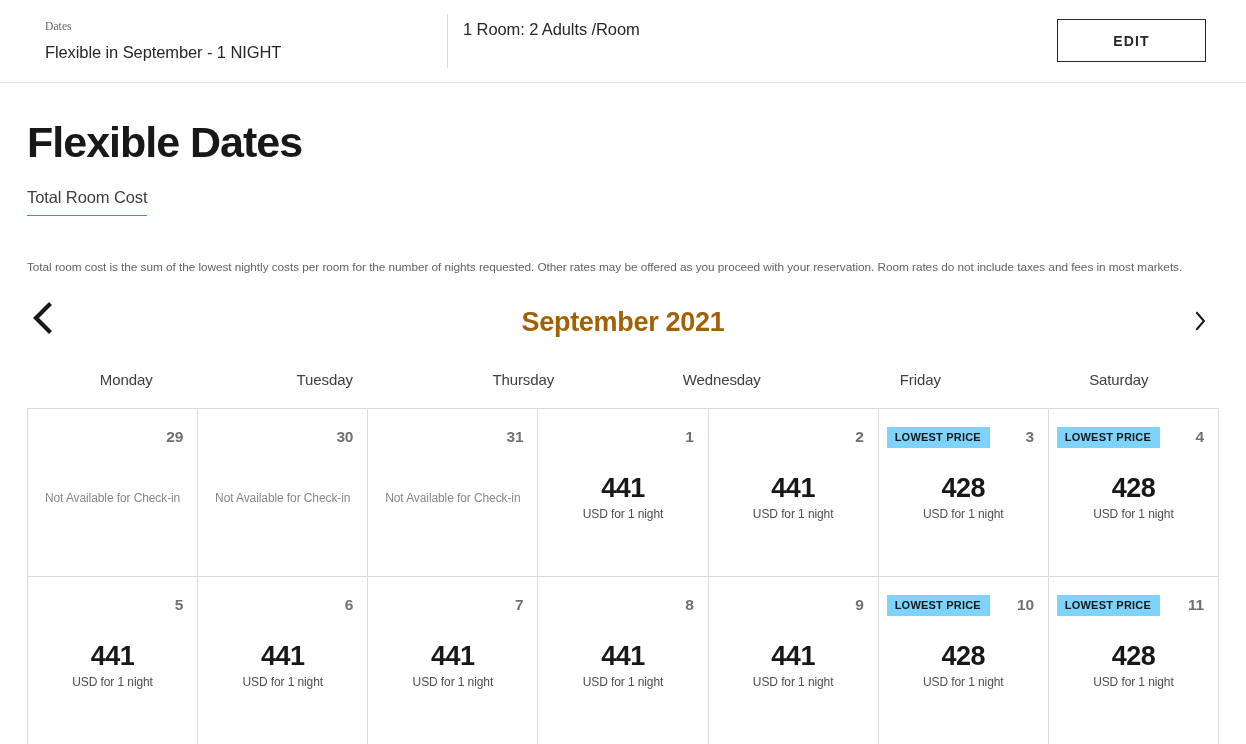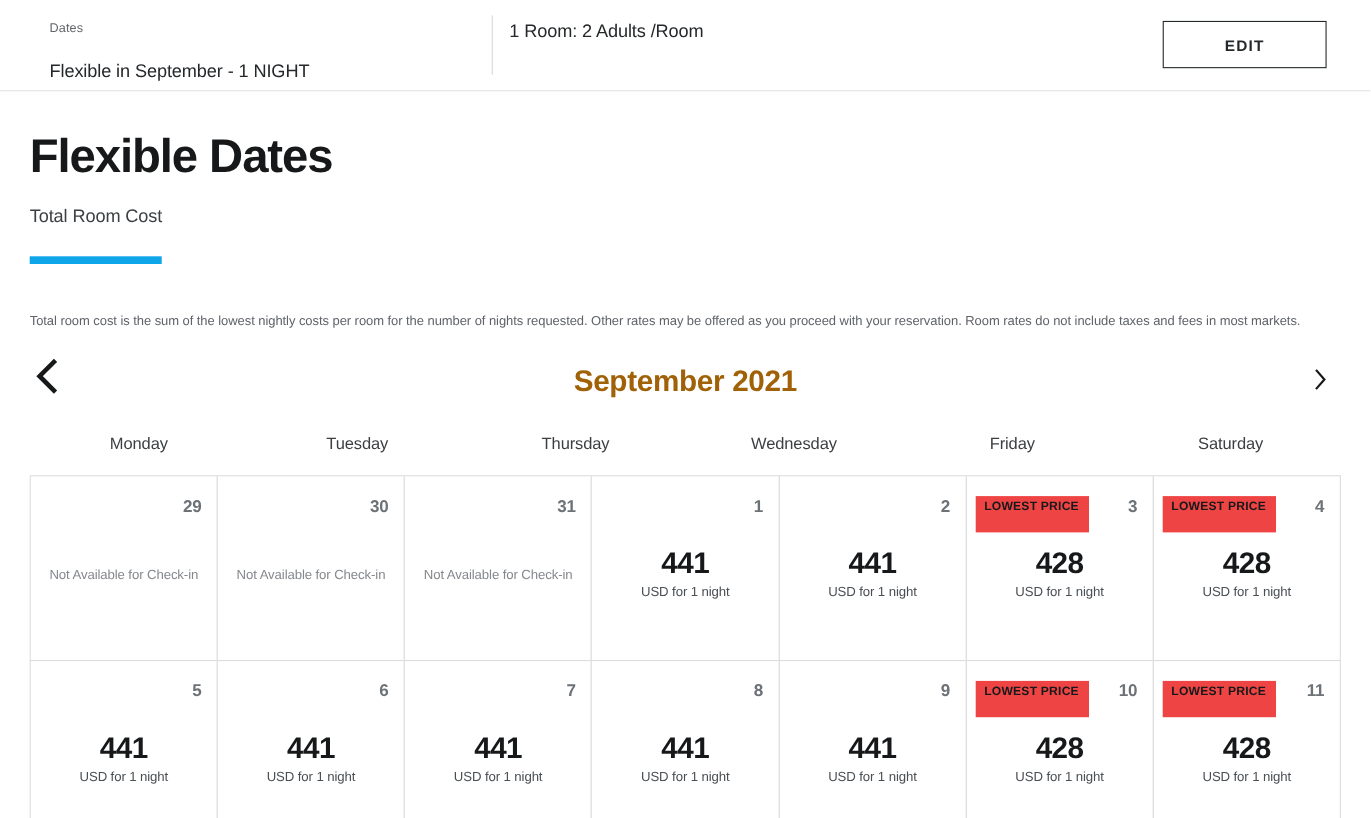--- a/index.html
+++ b/index.html
@@ -27,21 +27,22 @@
     position: absolute;
     left: 447px; top: 14px;
     width: 1px; height: 54px;
     background: #d8d8d8;
   }
   .field-label {
     font-size: 11.5px;
     color: #63666a;
     letter-spacing: .1px;
     line-height: 16px;
-    margin-bottom: 20px;
+    margin-bottom: 7px;
+    font-family: Liberation Serif, serif;
   }
   .field-value {
     font-size: 16.5px;
     color: #25282a;
     line-height: 22px;
     letter-spacing: -.1px;
   }
   .edit-button {
     position: absolute;
     right: 40px; top: 19px;
@@ -63,22 +64,22 @@
     font-weight: bold;
     letter-spacing: -1px;
     line-height: 52px;
     color: #16181a;
   }
   .tab-row { margin: 20px 0 0 27px; }
   .tab {
     display: inline-block;
     font-size: 16.5px;
     color: #3c4043;
-    padding-bottom: 26px;
-    border-bottom: 7px solid #0ea5e9;
+    padding-bottom: 8px;
+    border-bottom: 1px solid #0ea5e9;
     letter-spacing: -.1px;
     cursor: pointer;
   }
   .disclaimer {
     margin: 43px 0 0 27px;
     font-size: 11.8px;
     color: #5f6368;
     line-height: 16px;
     letter-spacing: -.05px;
     white-space: nowrap;
@@ -140,26 +141,26 @@
     position: absolute;
     top: 19px; right: 14px;
     font-size: 15.5px;
     font-weight: bold;
     color: #6d7277;
     letter-spacing: -.2px;
   }
   .badge {
     position: absolute;
     top: 18px; left: 8px;
-    background: #ef4444;
+    background: #7dd3fc;
     color: #16181a;
     font-size: 11px;
     font-weight: bold;
     letter-spacing: .2px;
-    padding: 4px 9px 16px 8px;
+    padding: 4px 9px 4px 8px;
     line-height: 13px;
   }
   .cell-body {
     position: absolute;
     left: 0; right: 0;
     top: 64px;
     text-align: center;
   }
   .price {
     font-size: 27px;

